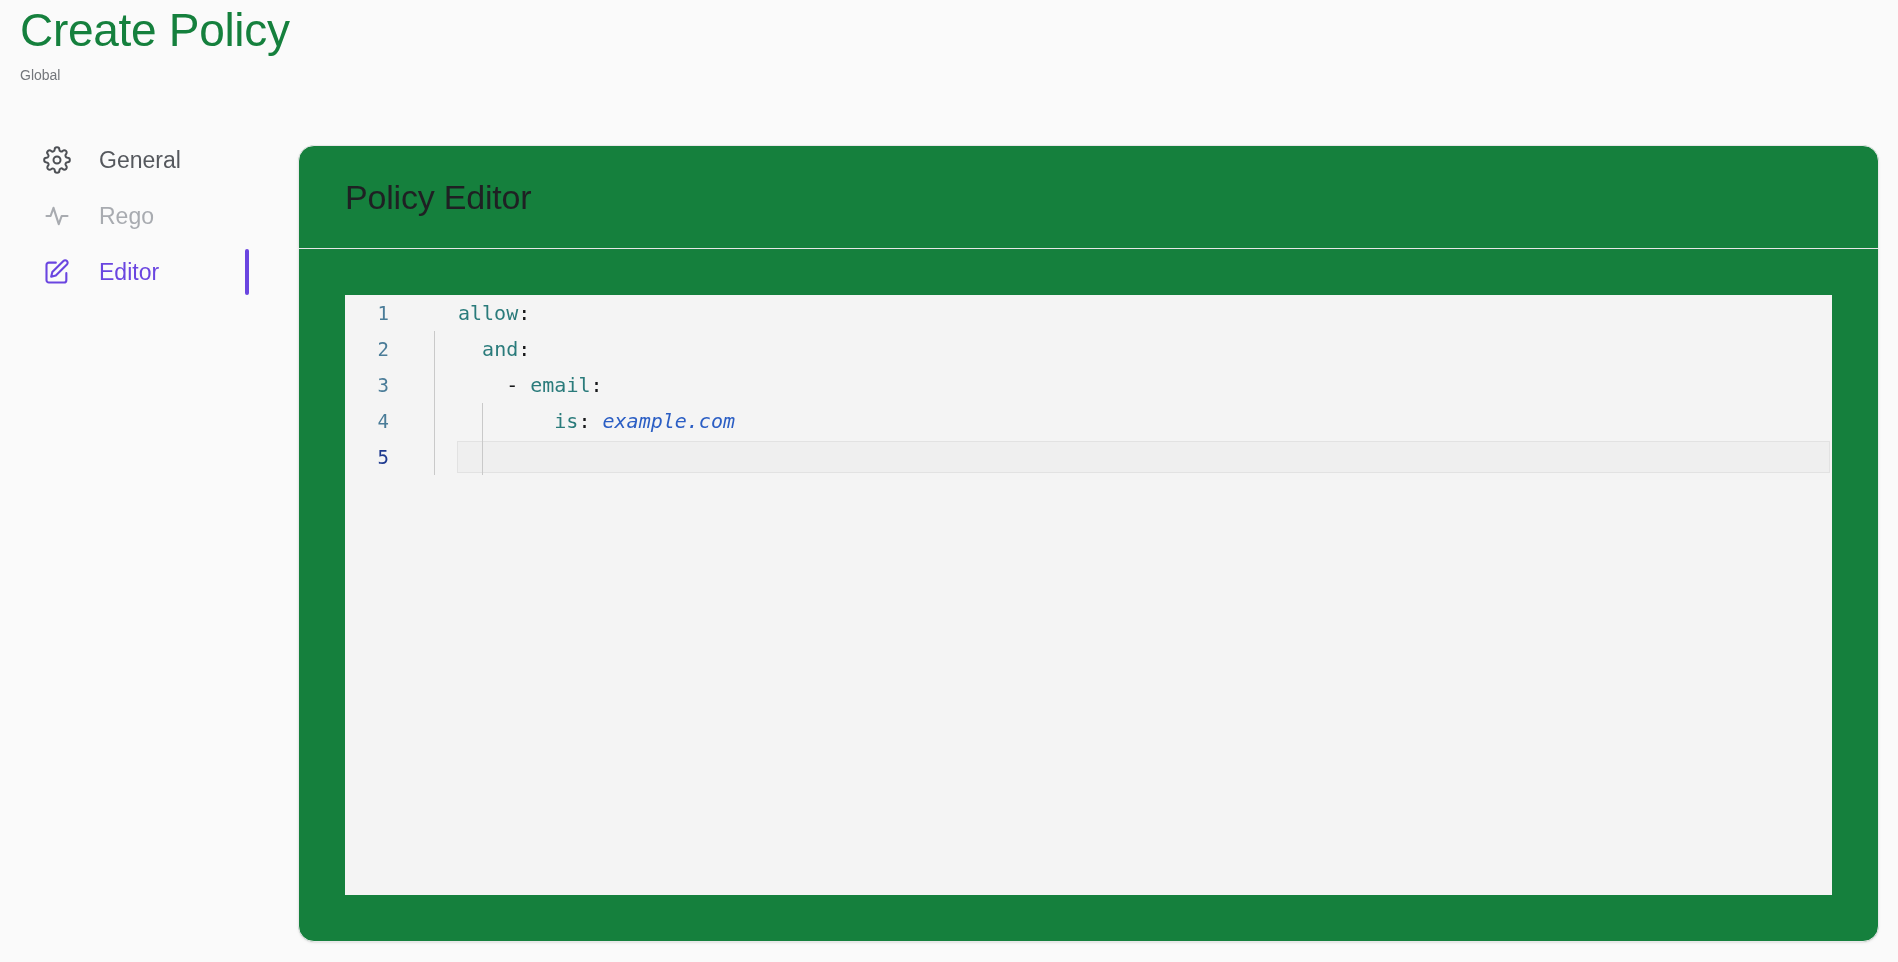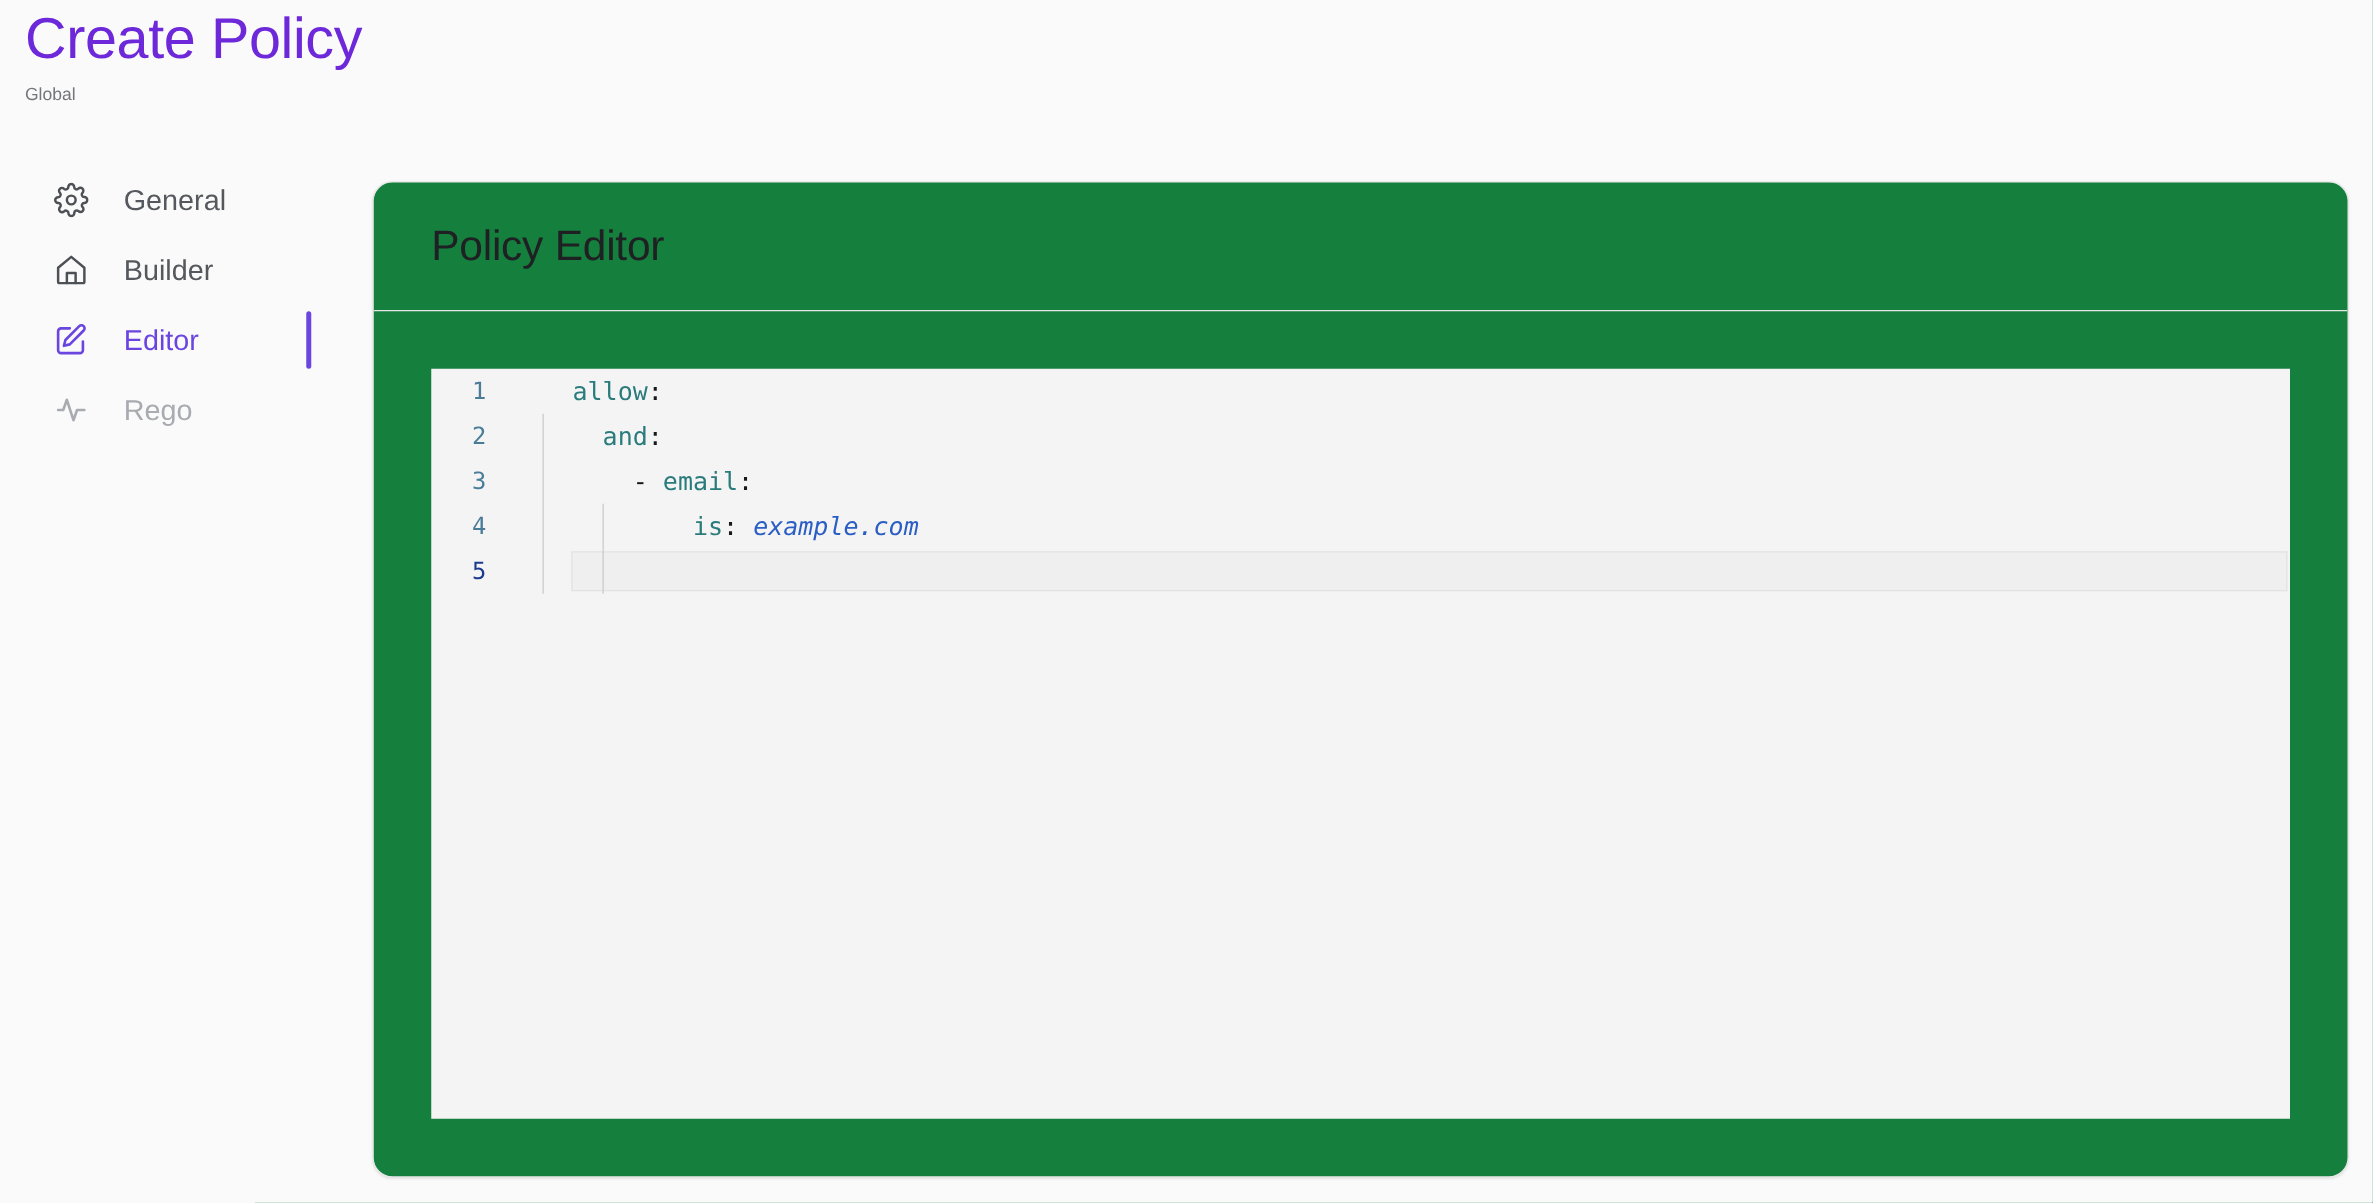--- a/index.html
+++ b/index.html
@@ -23,21 +23,21 @@
   
   .page-header {
     position: absolute;
     left: 20px;
     top: 4px;
     width: 700px;
   }
   .page-title {
     font-size: 46px;
     font-weight: 400;
-    color: #6d28d9;
+    color: #15803d;
     letter-spacing: -0.3px;
     line-height: 1.15;
     margin: 0;
     padding: 0;
   }
   .page-subtitle {
     font-size: 14px;
     font-weight: 400;
     color: #73767b;
     margin: 10px 0 0 0;
@@ -195,47 +195,38 @@
   <nav class="sidebar" id="sidebar">
       <div class="nav-item state-default">
         <span class="nav-icon">
           <svg width="28" height="28" viewBox="0 0 24 24" fill="none" stroke-width="1.7" stroke-linecap="round" stroke-linejoin="round">
             <circle cx="12" cy="12" r="3"></circle>
             <path d="M19.4 15a1.65 1.65 0 0 0 .33 1.82l.06.06a2 2 0 1 1-2.83 2.83l-.06-.06a1.65 1.65 0 0 0-1.82-.33 1.65 1.65 0 0 0-1 1.51V21a2 2 0 1 1-4 0v-.09A1.65 1.65 0 0 0 9 19.4a1.65 1.65 0 0 0-1.82.33l-.06.06a2 2 0 1 1-2.83-2.83l.06-.06a1.65 1.65 0 0 0 .33-1.82 1.65 1.65 0 0 0-1.51-1H3a2 2 0 1 1 0-4h.09A1.65 1.65 0 0 0 4.6 9a1.65 1.65 0 0 0-.33-1.82l-.06-.06a2 2 0 1 1 2.83-2.83l.06.06A1.65 1.65 0 0 0 9 4.6a1.65 1.65 0 0 0 1-1.51V3a2 2 0 1 1 4 0v.09a1.65 1.65 0 0 0 1 1.51 1.65 1.65 0 0 0 1.82-.33l.06-.06a2 2 0 1 1 2.83 2.83l-.06.06A1.65 1.65 0 0 0 19.4 9v0a1.65 1.65 0 0 0 1.51 1H21a2 2 0 1 1 0 4h-.09a1.65 1.65 0 0 0-1.51 1z"></path>
           </svg>
         </span>
         <span class="nav-label">General</span>
       </div>
-      <div class="nav-item state-default">
+      <div class="nav-item state-disabled disabled">
         <span class="nav-icon">
-          <svg width="28" height="28" viewBox="0 0 24 24" fill="none" stroke-width="1.7" stroke-linecap="round" stroke-linejoin="round">
-            <path d="M3 10.5L12 3l9 7.5V20a1 1 0 0 1-1 1H4a1 1 0 0 1-1-1z"></path>
-            <path d="M9 21v-7h6v7"></path>
+          <svg width="28" height="28" viewBox="0 0 24 24" fill="none" stroke-width="1.8" stroke-linecap="round" stroke-linejoin="round">
+            <path d="M3 12h3.5l2.5-7 4.5 14 2.5-7H21"></path>
           </svg>
         </span>
-        <span class="nav-label">Builder</span>
+        <span class="nav-label">Rego</span>
       </div>
       <div class="nav-item state-active">
         <span class="nav-icon">
           <svg width="28" height="28" viewBox="0 0 24 24" fill="none" stroke-width="1.8" stroke-linecap="round" stroke-linejoin="round">
             <path d="M20 13v6a2 2 0 0 1-2 2H5a2 2 0 0 1-2-2V6a2 2 0 0 1 2-2h6"></path>
             <path d="M17.5 2.5a2.12 2.12 0 0 1 3 3L11 15l-4 1 1-4z"></path>
           </svg>
         </span>
         <span class="nav-label">Editor</span>
         <span class="active-bar" style="top: 5px;"></span>
       </div>
-      <div class="nav-item state-disabled disabled">
-        <span class="nav-icon">
-          <svg width="28" height="28" viewBox="0 0 24 24" fill="none" stroke-width="1.8" stroke-linecap="round" stroke-linejoin="round">
-            <path d="M3 12h3.5l2.5-7 4.5 14 2.5-7H21"></path>
-          </svg>
-        </span>
-        <span class="nav-label">Rego</span>
-      </div>
     </nav>
 
   <section class="card">
     <div class="card-header">
       <h2 class="card-title">Policy Editor</h2>
     </div>
     <div class="card-body">
       <div class="editor" id="editor">
           <div class="indent-guide" style="left: 89.04px; top: 36px; height: 144px;"></div>
           <div class="indent-guide" style="left: 137.12px; top: 108px; height: 72px;"></div>

